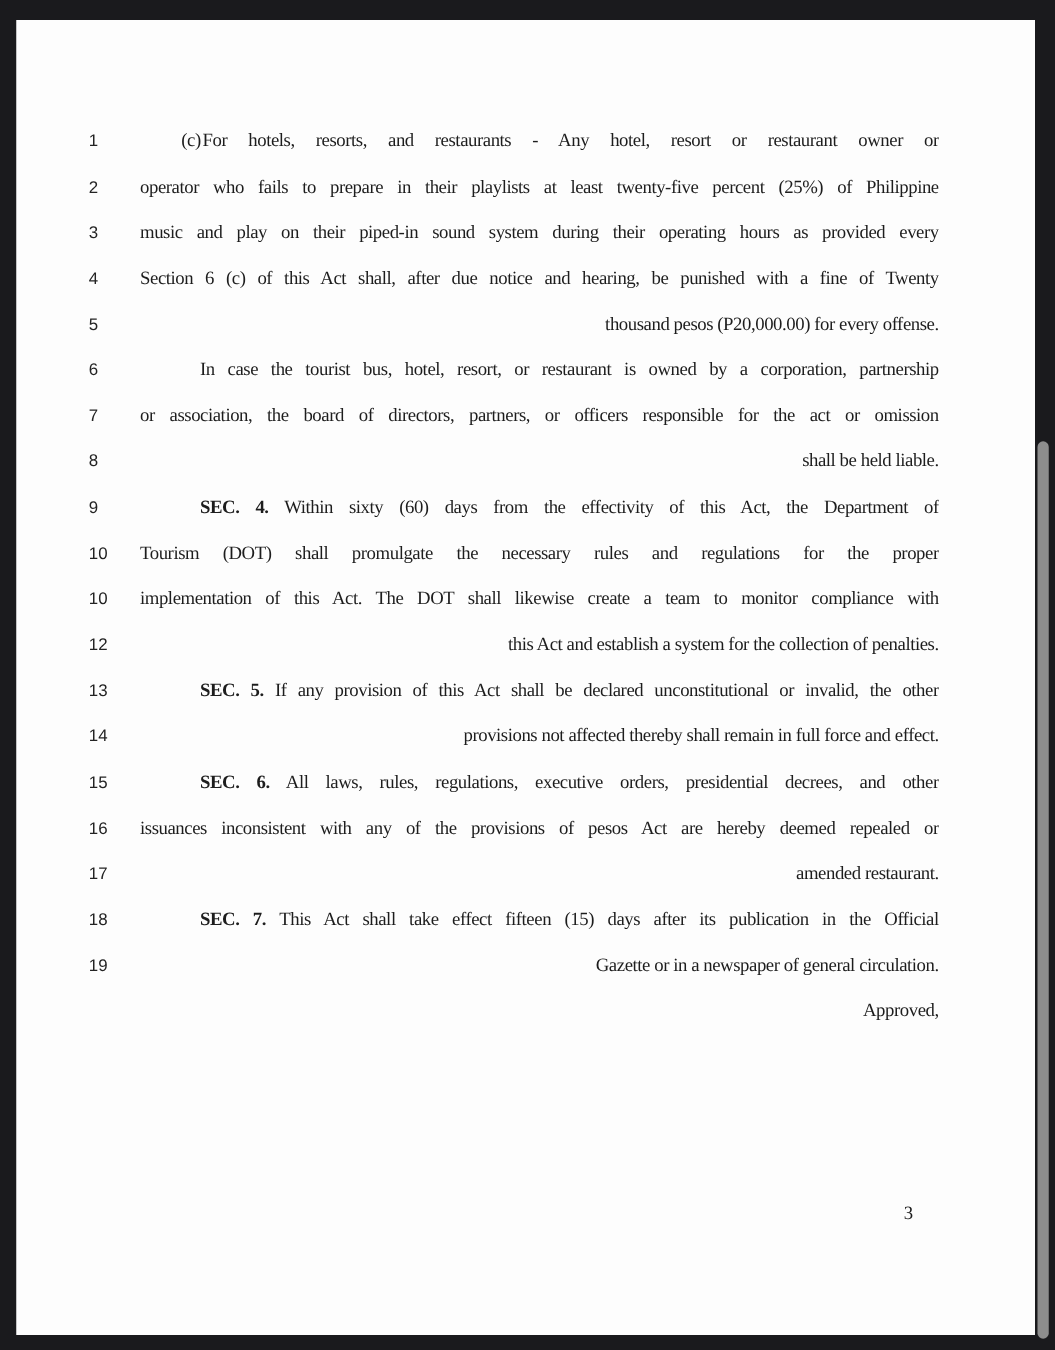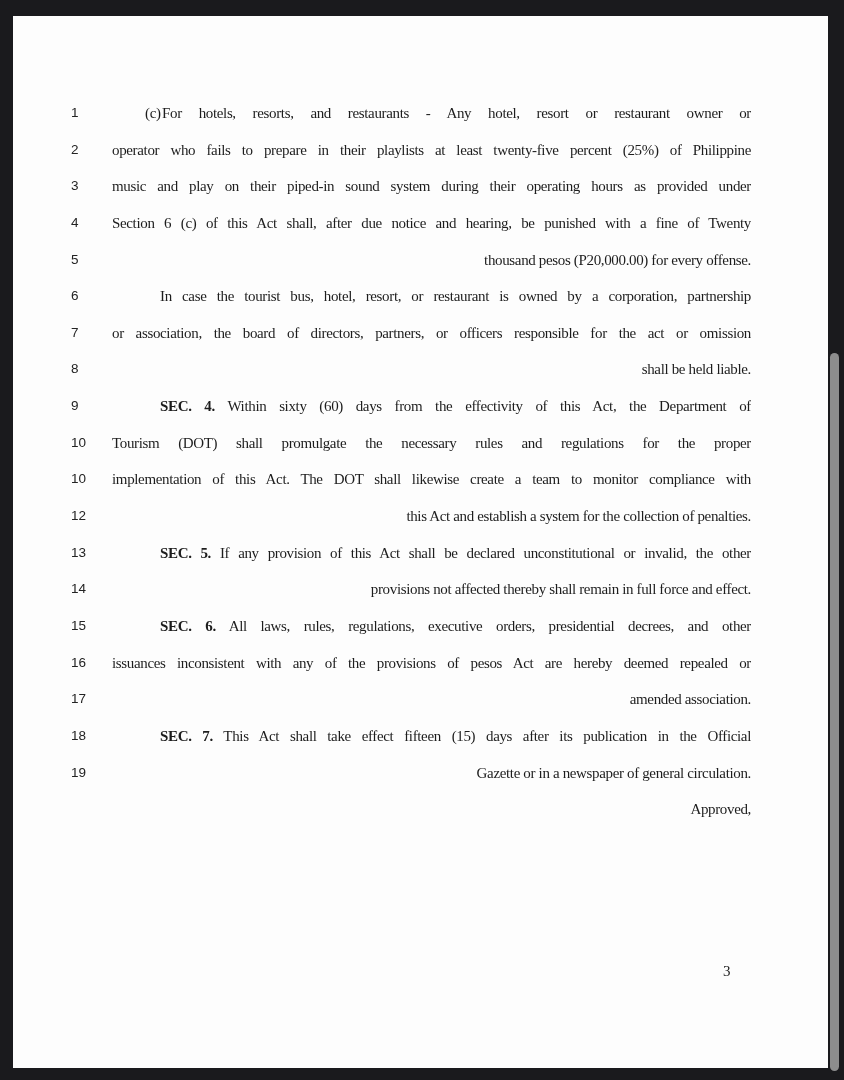--- a/index.html
+++ b/index.html
@@ -104,21 +104,21 @@
             <span class="c-label">(c)</span>
             <div class="c-rest justify"><span>For hotels, resorts, and restaurants - Any hotel, resort or restaurant owner or</span></div>
           </div>
         </div>
         <div class="line-row">
           <span class="line-num">2</span>
           <div class="line-text justify"><span>operator who fails to prepare in their playlists at least twenty-five percent (25%) of Philippine</span></div>
         </div>
         <div class="line-row">
           <span class="line-num">3</span>
-          <div class="line-text justify"><span>music and play on their piped-in sound system during their operating hours as provided under</span></div>
+          <div class="line-text justify"><span>music and play on their piped-in sound system during their operating hours as provided every</span></div>
         </div>
         <div class="line-row">
           <span class="line-num">4</span>
           <div class="line-text justify"><span>Section 6 (c) of this Act shall, after due notice and hearing, be punished with a fine of Twenty</span></div>
         </div>
         <div class="line-row">
           <span class="line-num">5</span>
           <div class="line-text"><span>thousand pesos (P20,000.00) for every offense.</span></div>
         </div>
         <div class="line-row">
@@ -160,21 +160,21 @@
         <div class="line-row">
           <span class="line-num">15</span>
           <div class="line-text justify indent-first"><span class="seg-b">SEC. 6.</span><span> All laws, rules, regulations, executive orders, presidential decrees, and other</span></div>
         </div>
         <div class="line-row">
           <span class="line-num">16</span>
           <div class="line-text justify"><span>issuances inconsistent with any of the provisions of pesos Act are hereby deemed repealed or</span></div>
         </div>
         <div class="line-row">
           <span class="line-num">17</span>
-          <div class="line-text"><span>amended association.</span></div>
+          <div class="line-text"><span>amended restaurant.</span></div>
         </div>
         <div class="line-row">
           <span class="line-num">18</span>
           <div class="line-text justify indent-first"><span class="seg-b">SEC. 7.</span><span> This Act shall take effect fifteen (15) days after its publication in the </span><span class="seg-i">Official</span></div>
         </div>
         <div class="line-row">
           <span class="line-num">19</span>
           <div class="line-text"><span class="seg-i">Gazette</span><span> or in a newspaper of general circulation.</span></div>
         </div>
         <div class="line-row">

